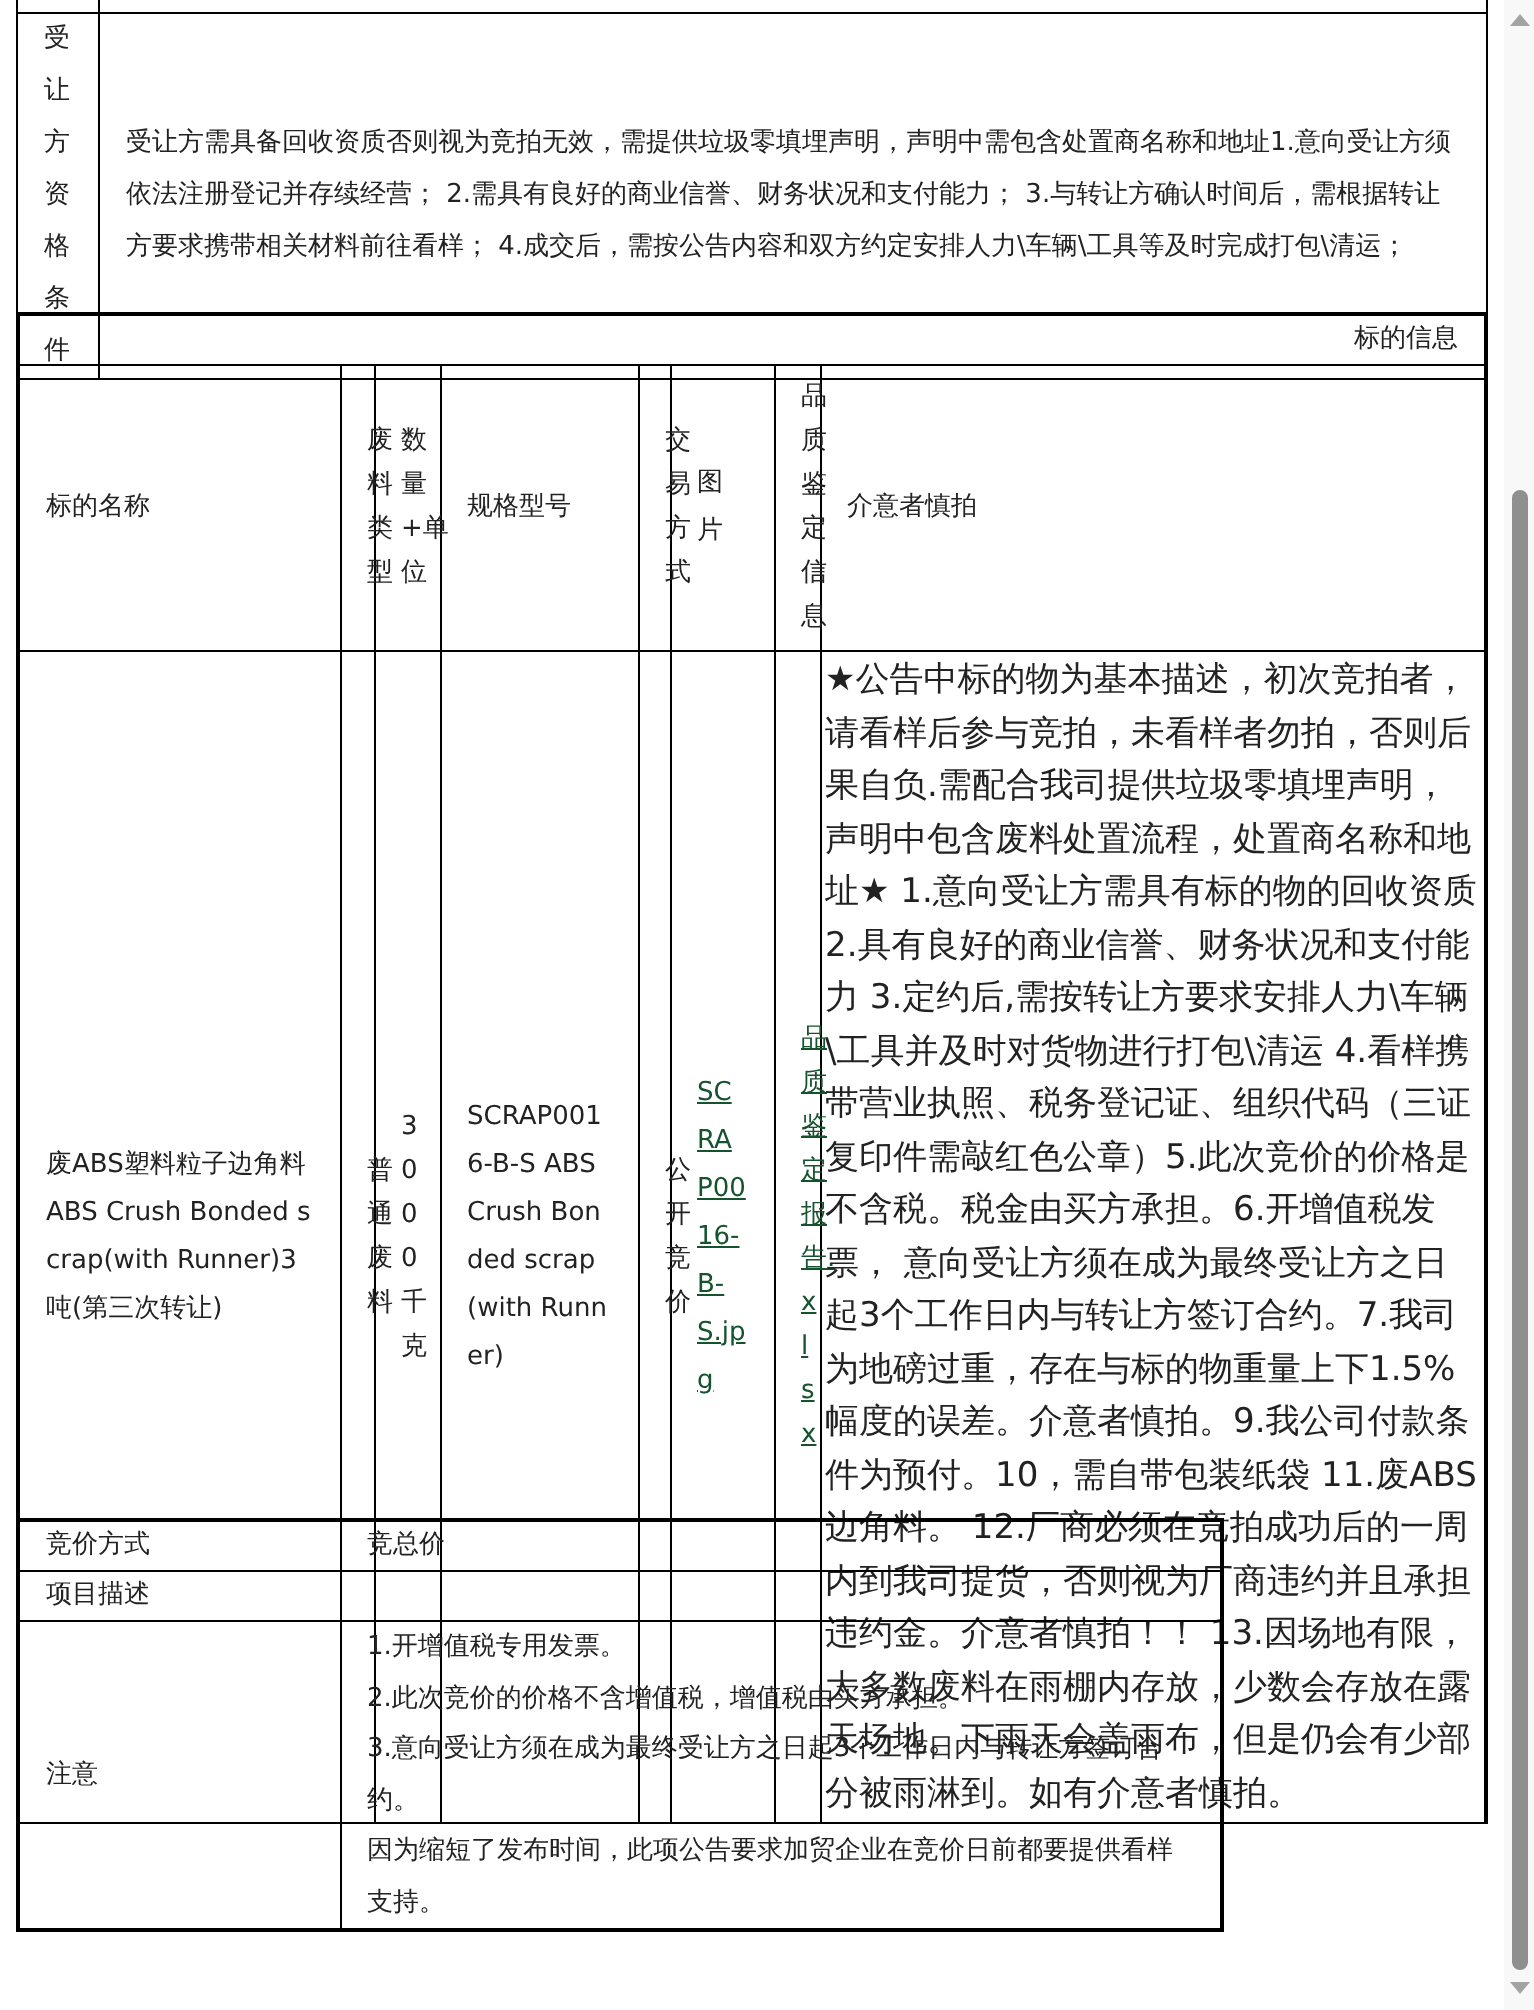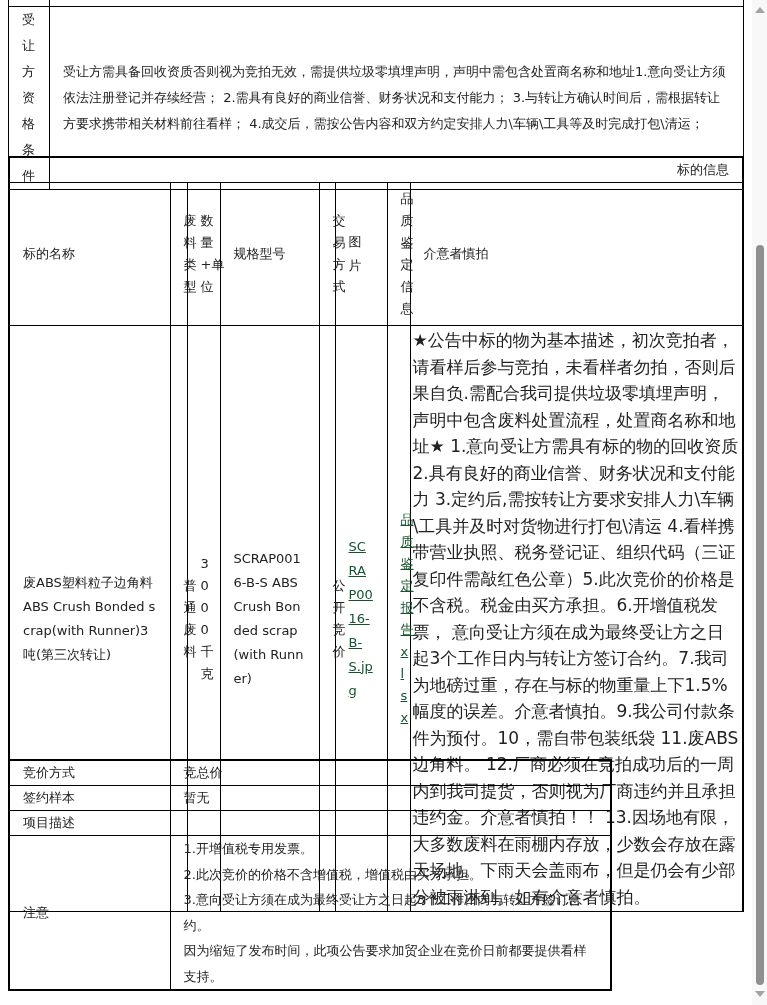--- a/index.html
+++ b/index.html
@@ -109,24 +109,20 @@
     <colgroup>
         <col style="width:161px">
         <col>
       </colgroup>
     <tbody>
         <tr>
       <td class="k">竞价方式</td>
       <td>竞总价</td>
     </tr>
     <tr>
-      <td class="k">签约样本</td>
-      <td>暂无</td>
-    </tr>
-    <tr>
       <td class="k">项目描述</td>
       <td></td>
     </tr>
     <tr>
       <td class="k">注意</td>
       <td class="note">
         <p>1.开增值税专用发票。</p>
         <p>2.此次竞价的价格不含增值税，增值税由买方承担。</p>
         <p>3.意向受让方须在成为最终受让方之日起3个工作日内与转让方签订合约。</p>
         <p>因为缩短了发布时间，此项公告要求加贸企业在竞价日前都要提供看样支持。</p>

